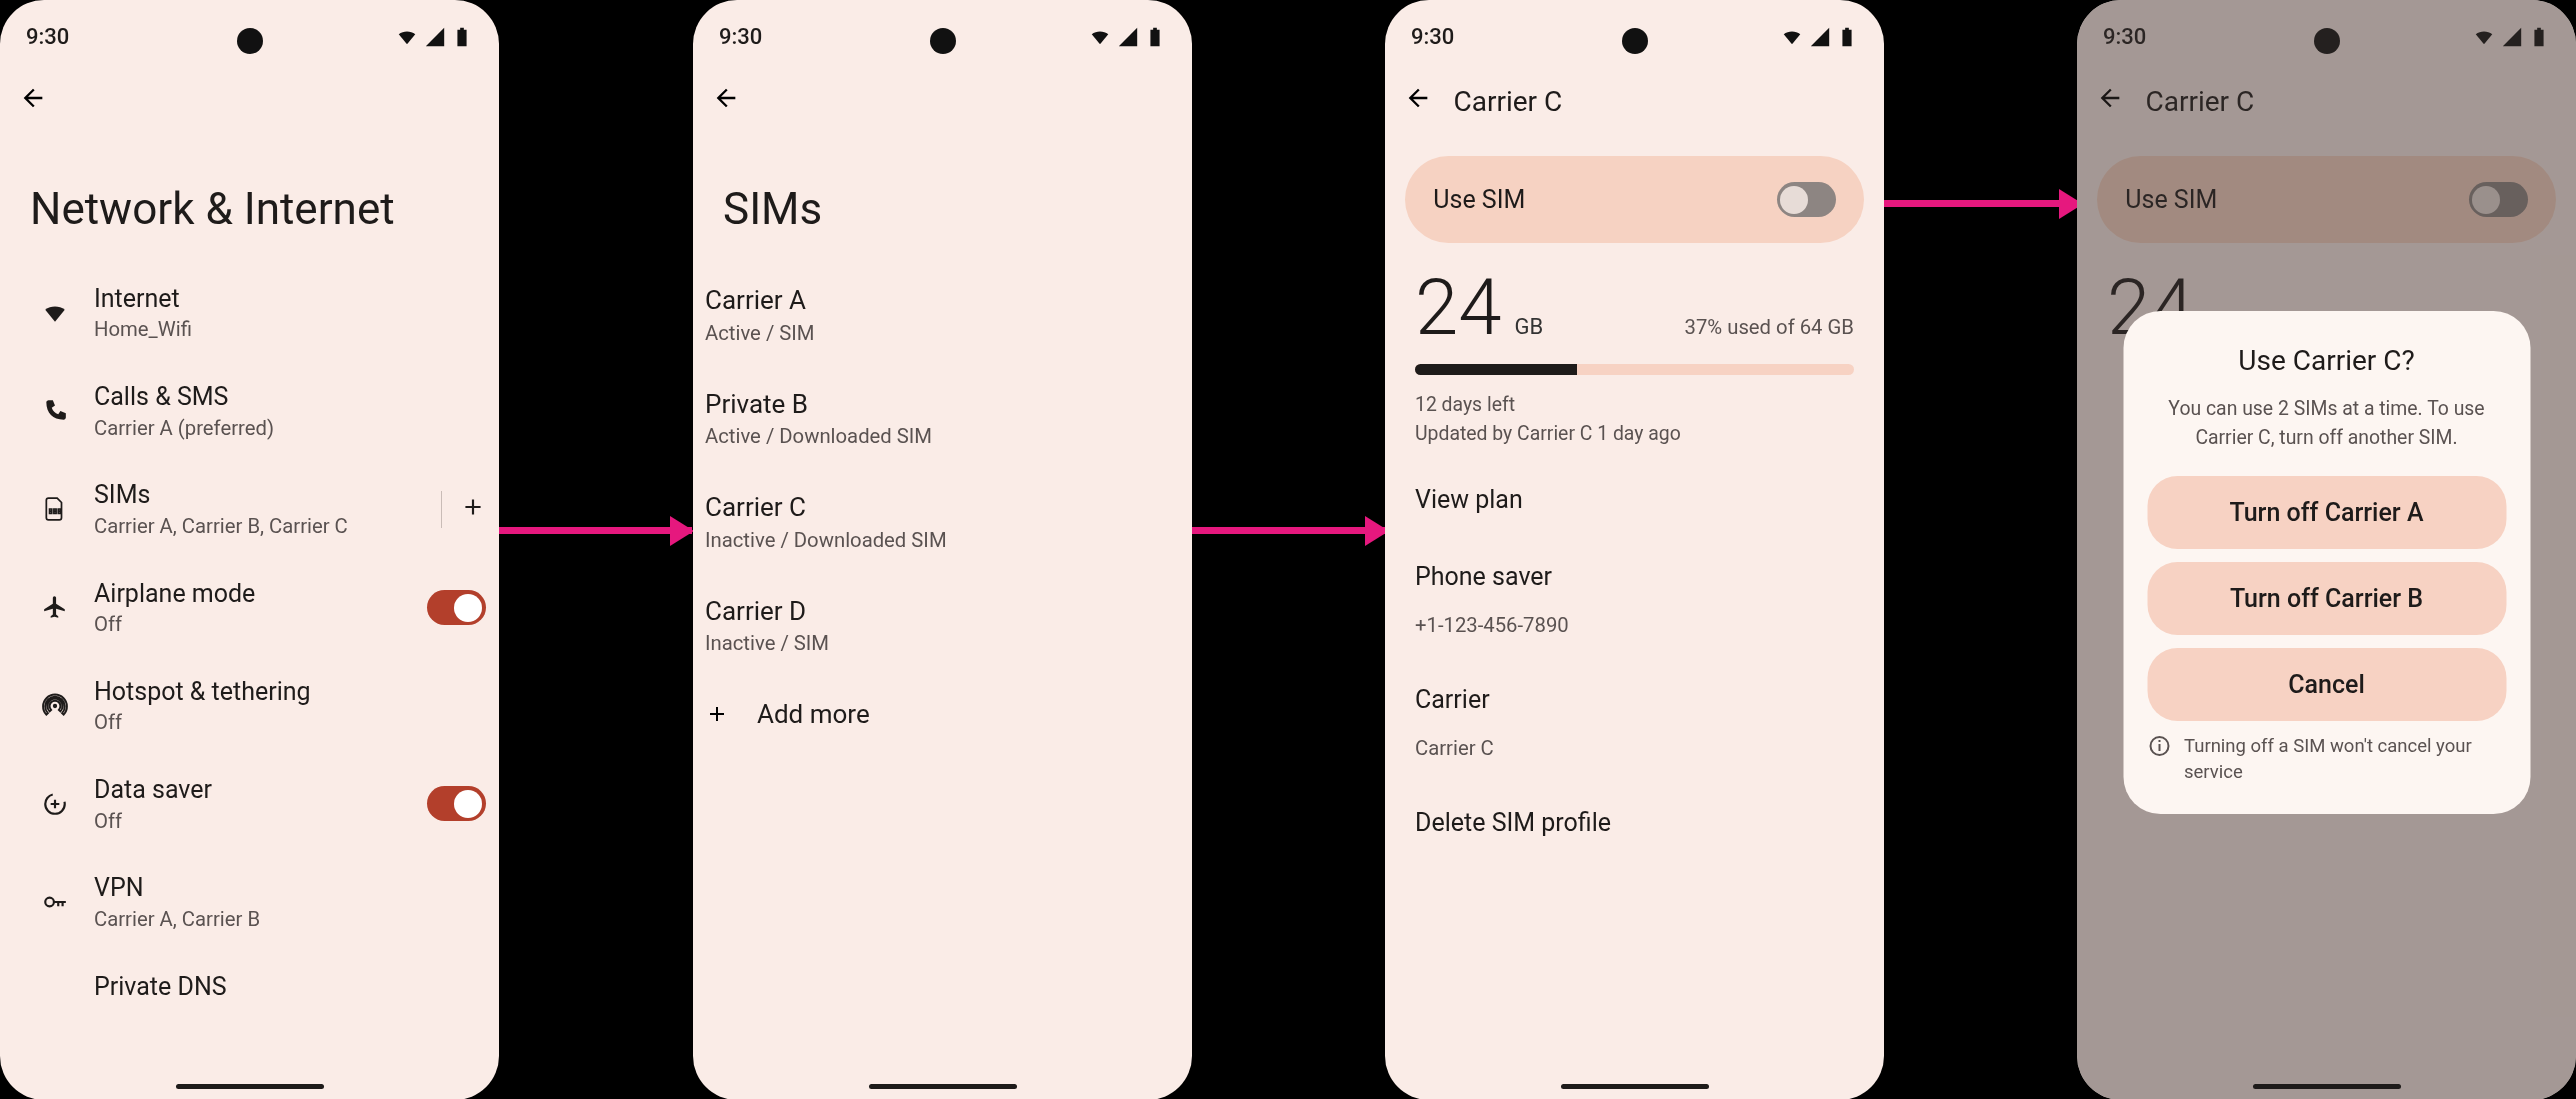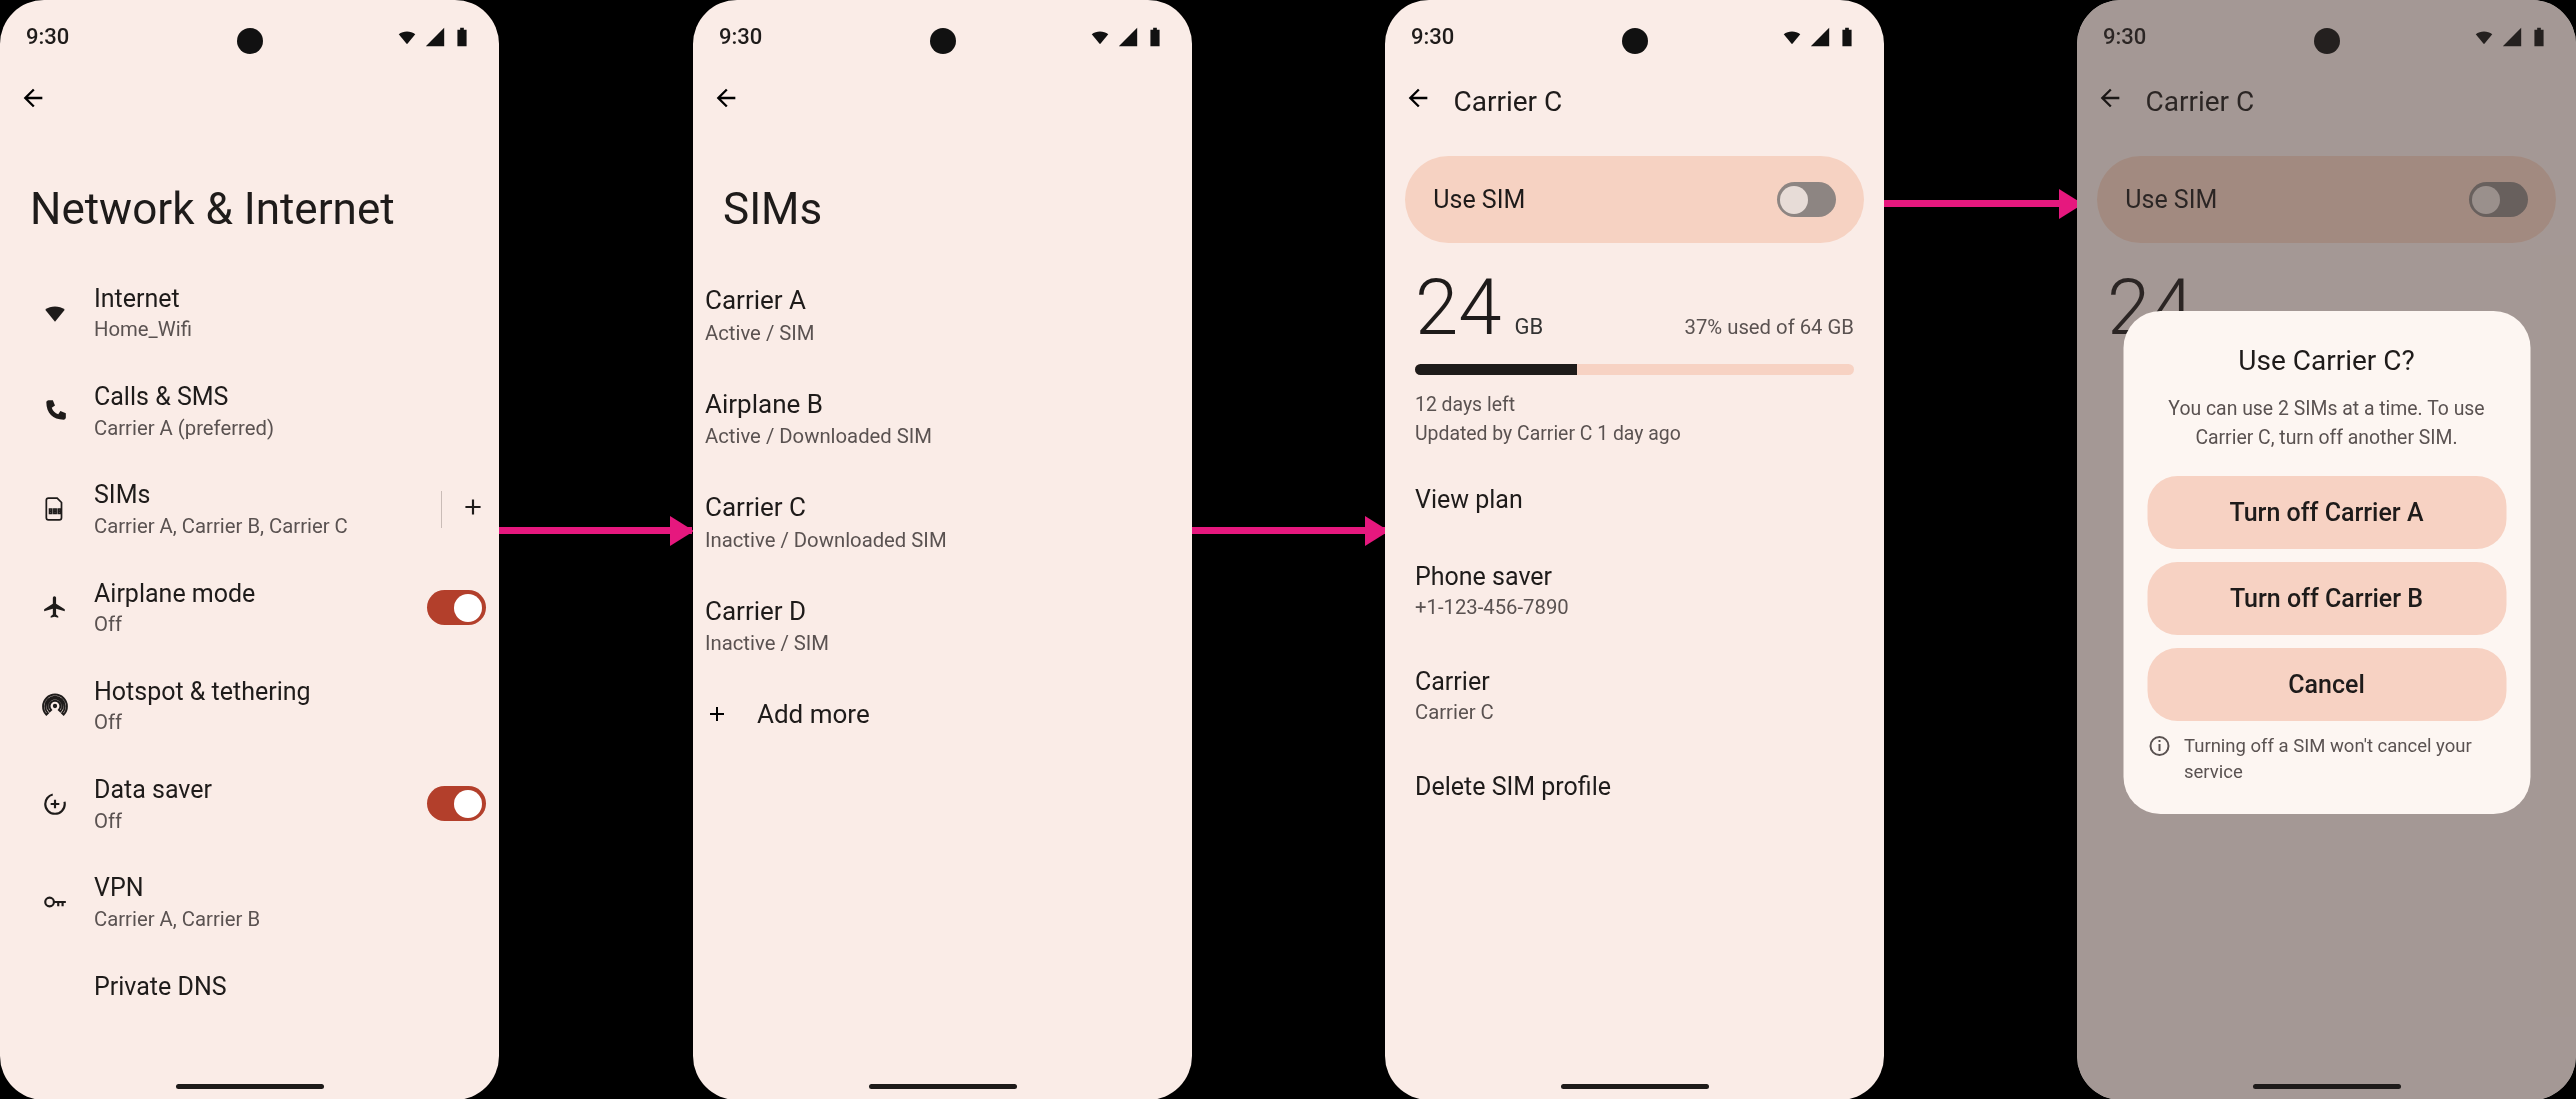--- a/index.html
+++ b/index.html
@@ -115,21 +115,21 @@
   .usage .big { display:flex; align-items:baseline; justify-content:space-between;}
   .usage .big .num { font-size: 78px; font-weight:300; }
   .usage .big .unit { font-size: 22px; margin-left:9.2px; color:#333;}
   .usage .big .used { font-size: 20.3px; color:var(--text2); }
   .bar { height:11px; border-radius:5.5px; background: var(--accent-soft); overflow:hidden; margin-top:11px;}
   .bar .fill { height:100%; background:#1e1b1a; width:37%; }
   .meta { font-size:19.4px; color:var(--text2); margin-top:15px; line-height:1.5;}
   .entries { padding: 0 30px; }
   .entry { padding: 24px 0; }
   .entry .t { font-size:25px; }
-  .entry .s { font-size:20.3px; color:var(--text2); margin-top:4px; }
+  .entry .s { font-size:20.3px; color:var(--text2); margin-top:22px; }
 
   
   #p4 .scrim {
     position:absolute; inset:0;
     background: rgba(60,50,48,0.45);
     border-radius: 44px;
   }
   .dialog {
     position:absolute; left:50%; transform:translateX(-50%);
     top: 311px; width: 407px;
@@ -344,21 +344,21 @@
     </span>
   </div>
   <div class="page-title">SIMs</div>
 
   <div class="simlist">
     <div class="sim-item">
       <div class="title">Carrier A</div>
       <div class="sub">Active / SIM</div>
     </div>
     <div class="sim-item">
-      <div class="title">Airplane B</div>
+      <div class="title">Private B</div>
       <div class="sub">Active / Downloaded SIM</div>
     </div>
     <div class="sim-item">
       <div class="title">Carrier C</div>
       <div class="sub">Inactive / Downloaded SIM</div>
     </div>
     <div class="sim-item">
       <div class="title">Carrier D</div>
       <div class="sub">Inactive / SIM</div>
     </div>

